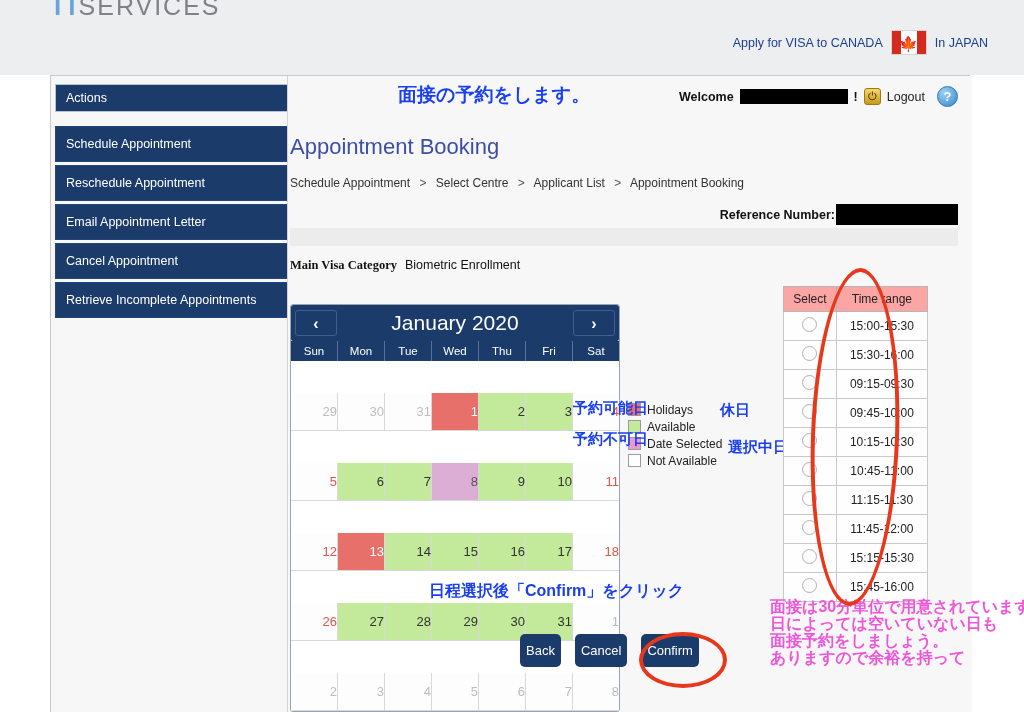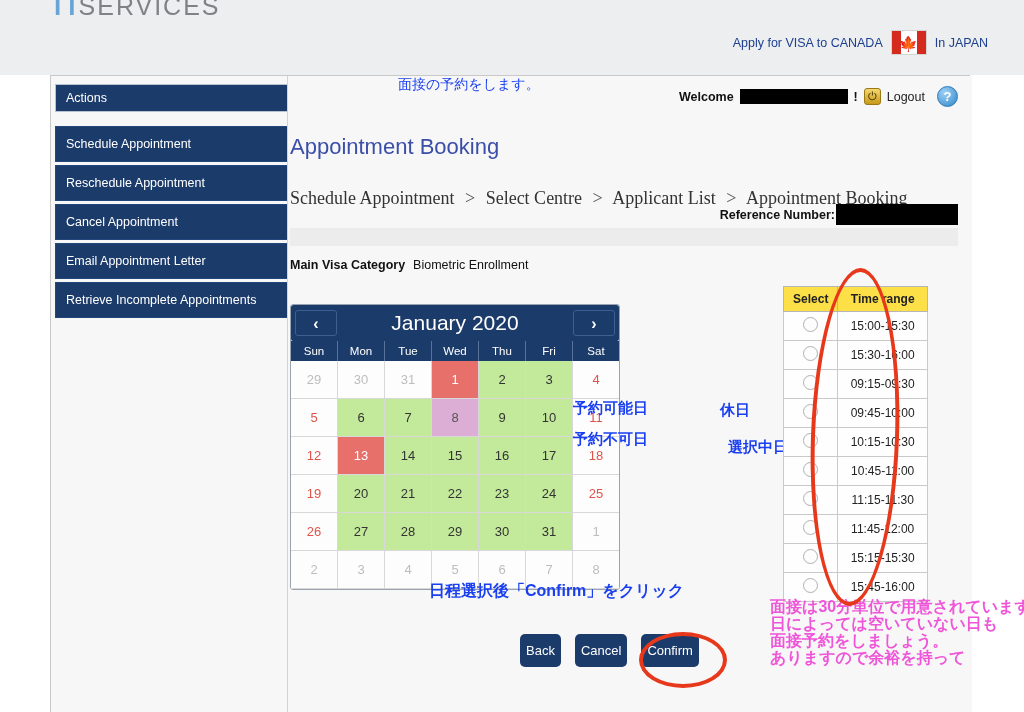--- a/index.html
+++ b/index.html
@@ -51,22 +51,22 @@
     padding:6px 10px;border:1px solid #b9c2d0;margin-bottom:14px;
   }
   .navitem{
     background:#1b3b6a;color:#fff;font-size:12.5px;
     padding:10px 10px;margin-bottom:3px;border:1px solid #22477d;
     cursor:pointer;white-space:nowrap;
   }
   
   #content{position:absolute;left:236px;top:0;width:684px;height:637px;background:#f7f7f7;border-left:1px solid #d3d3d3;}
   #jp-title{
-    position:absolute;left:110px;top:0;
-    color:#1a3ff0;font-weight:400;font-size:14px;white-space:nowrap;
+    position:absolute;left:110px;top:6px;
+    color:#1a3ff0;font-weight:700;font-size:19px;white-space:nowrap;
   }
   #welcome{
     position:absolute;right:14px;top:10px;
     display:flex;align-items:center;gap:6px;font-size:12.5px;color:#111;
   }
   #welcome .wlabel{font-weight:700;}
   .redact{display:inline-block;background:#000;height:15px;}
   #welcome .bang{font-weight:700;}
   .pwr{
     width:15px;height:15px;border-radius:3px;
@@ -79,36 +79,36 @@
     width:19px;height:19px;border-radius:50%;
     background:radial-gradient(circle at 35% 30%,#9fd2f5,#2f85c9);
     color:#fff;font-size:13px;font-weight:700;line-height:19px;text-align:center;
     border:1px solid #2a77b4;margin-left:6px;
   }
   #h1{
     position:absolute;left:2px;top:58px;color:#3b4ea8;
     font-size:22px;font-weight:400;
   }
   #crumb{
-    position:absolute;left:2px;top:112px;color:#333;font-size:18px;font-family:Liberation Serif, serif;
+    position:absolute;left:2px;top:100px;color:#333;font-size:12px;
   }
   #crumb span.sep{margin:0 6px;color:#555;}
   #refrow{
     position:absolute;right:14px;top:128px;
     display:flex;align-items:center;gap:1px;font-size:12.5px;
   }
   #refrow .rlabel{font-weight:700;color:#111;}
   #greybar{
     position:absolute;left:2px;top:152px;width:668px;height:18px;
     background:#ececec;
   }
   #visarow{
     position:absolute;left:2px;top:182px;font-size:12.5px;color:#111;
   }
-  #visarow b{font-weight:700;}
+  #visarow b{font-weight:700;font-family:Liberation Serif, serif;}
   #visarow span.val{margin-left:8px;font-weight:400;}
   
   #cal{
     position:absolute;left:2px;top:228px;width:328px;
     border:1px solid #9aa4b1;border-radius:3px;overflow:hidden;
     background:#fff;
   }
   #calhead{
     background:#1b3b6a;color:#fff;display:flex;align-items:center;
     height:36px;border-radius:2px;
@@ -120,23 +120,23 @@
   }
   #calhead .mtitle{flex:1;text-align:center;font-size:21px;font-weight:400;}
   #dow{display:flex;background:#1b3b6a;}
   #dow div{
     flex:1;text-align:center;color:#fff;font-size:11.5px;
     padding:4px 0;border-right:1px solid #5a7297;box-sizing:border-box;
   }
   #dow div:last-child{border-right:none;}
   .week{display:flex;}
   .day{
-    flex:1;height:38px;line-height:38px;text-align:center;font-size:13px;
+    flex:1;height:38px;line-height:38px;text-align:right;font-size:13px;
     border-right:1px solid #d8d8d8;border-bottom:1px solid #d8d8d8;
-    box-sizing:border-box;color:#333;background:#fdfdfd;cursor:pointer;
+    box-sizing:border-box;color:#333;background:#fdfdfd;cursor:pointer;margin-top:32px;
   }
   .day:last-child{border-right:none;}
   .day.out{color:#bdbdbd;background:#fdfdfd;cursor:default;}
   .day.avail{background:#c3e99a;}
   .day.holiday{background:#e8706a;color:#fff;}
   .day.selected{background:#ddaed5;color:#555;}
   .day.wknd{color:#e0534b;}
   .day.na{background:#fdfdfd;}
   
   #legend{
@@ -147,22 +147,22 @@
   .sw.hol{background:#ef7069;border-color:#e05a52;}
   .sw.avl{background:#c3e99a;border-color:#a9d57e;}
   .sw.sel{background:#eb9ad1;border-color:#d97ec0;}
   .sw.nav{background:#fff;}
   
   #ttable{
     position:absolute;left:495px;top:210px;width:145px;
     border-collapse:collapse;font-size:12px;background:#fff;
   }
   #ttable th{
-    border:1px solid #b6b6b6;font-weight:700;color:#222;
-    padding:5px 4px;background:#fde047;font-size:12px;
+    border:1px solid #b6b6b6;font-weight:400;color:#222;
+    padding:5px 4px;background:#fca5a5;font-size:12px;
   }
   #ttable td{
     border:1px solid #c9c9c9;padding:5px 4px;text-align:center;
     color:#222;background:#fefefe;height:18px;
   }
   #ttable td.tr{text-align:center;}
   .radio{
     width:13px;height:13px;border-radius:50%;
     border:1px solid #b0b0b0;background:#fdfdfd;display:inline-block;
     cursor:pointer;
@@ -208,22 +208,22 @@
     <span>In JAPAN</span>
   </div>
 </div>
 
 <div id="page">
 
   <div id="nav">
     <div class="navhead">Actions</div>
     <div class="navitem">Schedule Appointment</div>
     <div class="navitem">Reschedule Appointment</div>
+    <div class="navitem">Email Appointment Letter</div>
     <div class="navitem">Cancel Appointment</div>
-    <div class="navitem">Email Appointment Letter</div>
     <div class="navitem">Retrieve Incomplete Appointments</div>
   </div>
 
   <div id="content">
 
     <div id="jp-title" class="anno blue">面接の予約をします。</div>
 
     <div id="welcome">
       <span class="wlabel">Welcome</span>
       <span class="redact" style="width:108px"></span>
@@ -293,49 +293,58 @@
           <div class="week">
             <div class="day na wknd">12</div>
             <div class="day holiday">13</div>
             <div class="day avail">14</div>
             <div class="day avail">15</div>
             <div class="day avail">16</div>
             <div class="day avail">17</div>
             <div class="day na wknd">18</div>
           </div>
           <div class="week">
-            <div class="day na wknd">19</div>
-            <div class="day avail">20</div>
-            <div class="day avail">21</div>
-            <div class="day avail">22</div>
-            <div class="day avail">23</div>
-            <div class="day avail">24</div>
-            <div class="day na wknd">25</div>
-          </div>
-          <div class="week">
             <div class="day na wknd">26</div>
             <div class="day avail">27</div>
             <div class="day avail">28</div>
             <div class="day avail">29</div>
             <div class="day avail">30</div>
             <div class="day avail">31</div>
             <div class="day out">1</div>
           </div>
           <div class="week">
             <div class="day out">2</div>
             <div class="day out">3</div>
             <div class="day out">4</div>
             <div class="day out">5</div>
             <div class="day out">6</div>
             <div class="day out">7</div>
             <div class="day out">8</div>
           </div>
         </div>
     </div>
 
+    <div id="legend">
+      <div class="lrow">
+        <span class="sw hol"></span>
+        <span>Holidays</span>
+      </div>
+      <div class="lrow">
+        <span class="sw avl"></span>
+        <span>Available</span>
+      </div>
+      <div class="lrow">
+        <span class="sw sel"></span>
+        <span>Date Selected</span>
+      </div>
+      <div class="lrow">
+        <span class="sw nav"></span>
+        <span>Not Available</span>
+      </div>
+    </div>
 
     <div id="anno-avail" class="anno blue">予約可能日</div>
     <div id="anno-navail" class="anno blue">予約不可日</div>
     <div id="anno-kyujitsu" class="anno blue">休日</div>
     <div id="anno-sel" class="anno blue">選択中日付</div>
 
     <table id="ttable">
       <thead>
         <tr>
           <th>Select</th>

